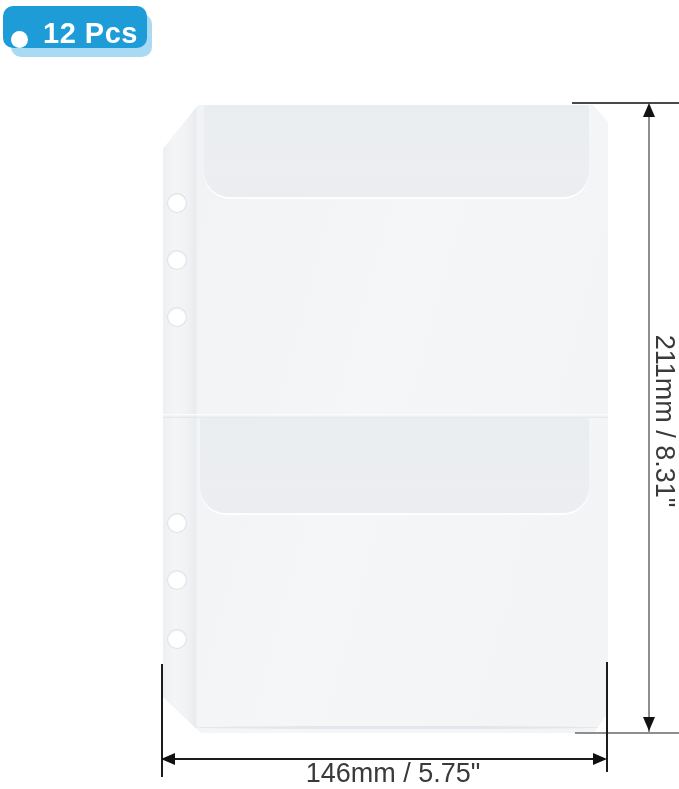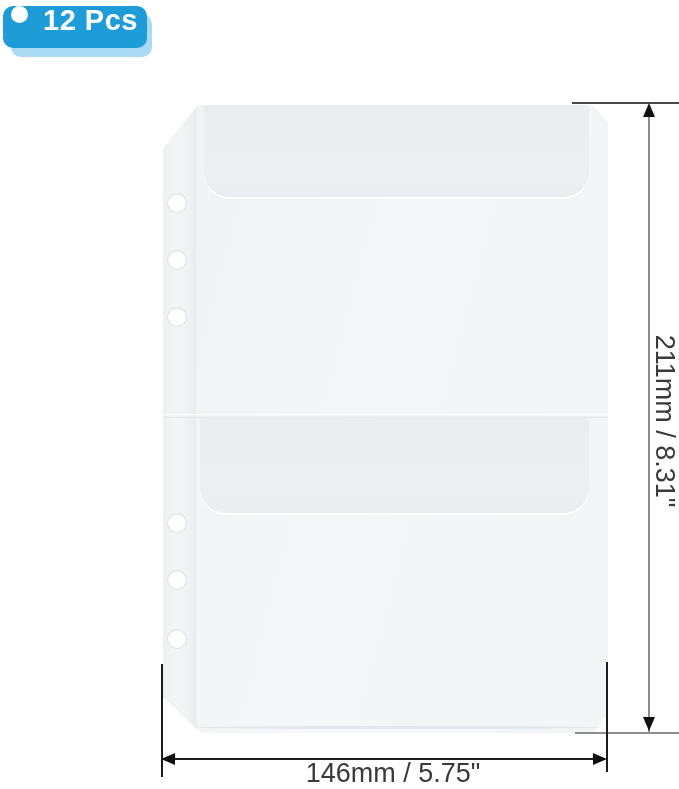--- a/index.html
+++ b/index.html
@@ -23,21 +23,21 @@
     width: 141px; height: 43px;
     border-radius: 10px;
     background: #A9DAF3;
   }
   .badge-main {
     position: absolute; left: 3px; top: 6px;
     width: 144px; height: 42px;
     border-radius: 10px;
     background: #1E9CD8;
     display: flex;
-    align-items: flex-start;
+    align-items: flex-end;
     padding-left: 8px;
     box-sizing: border-box;
   }
   .badge-dot {
     width: 17px; height: 17px;
     border-radius: 50%;
     background: #ffffff;
     flex: 0 0 auto;
   }
   .badge-label {

